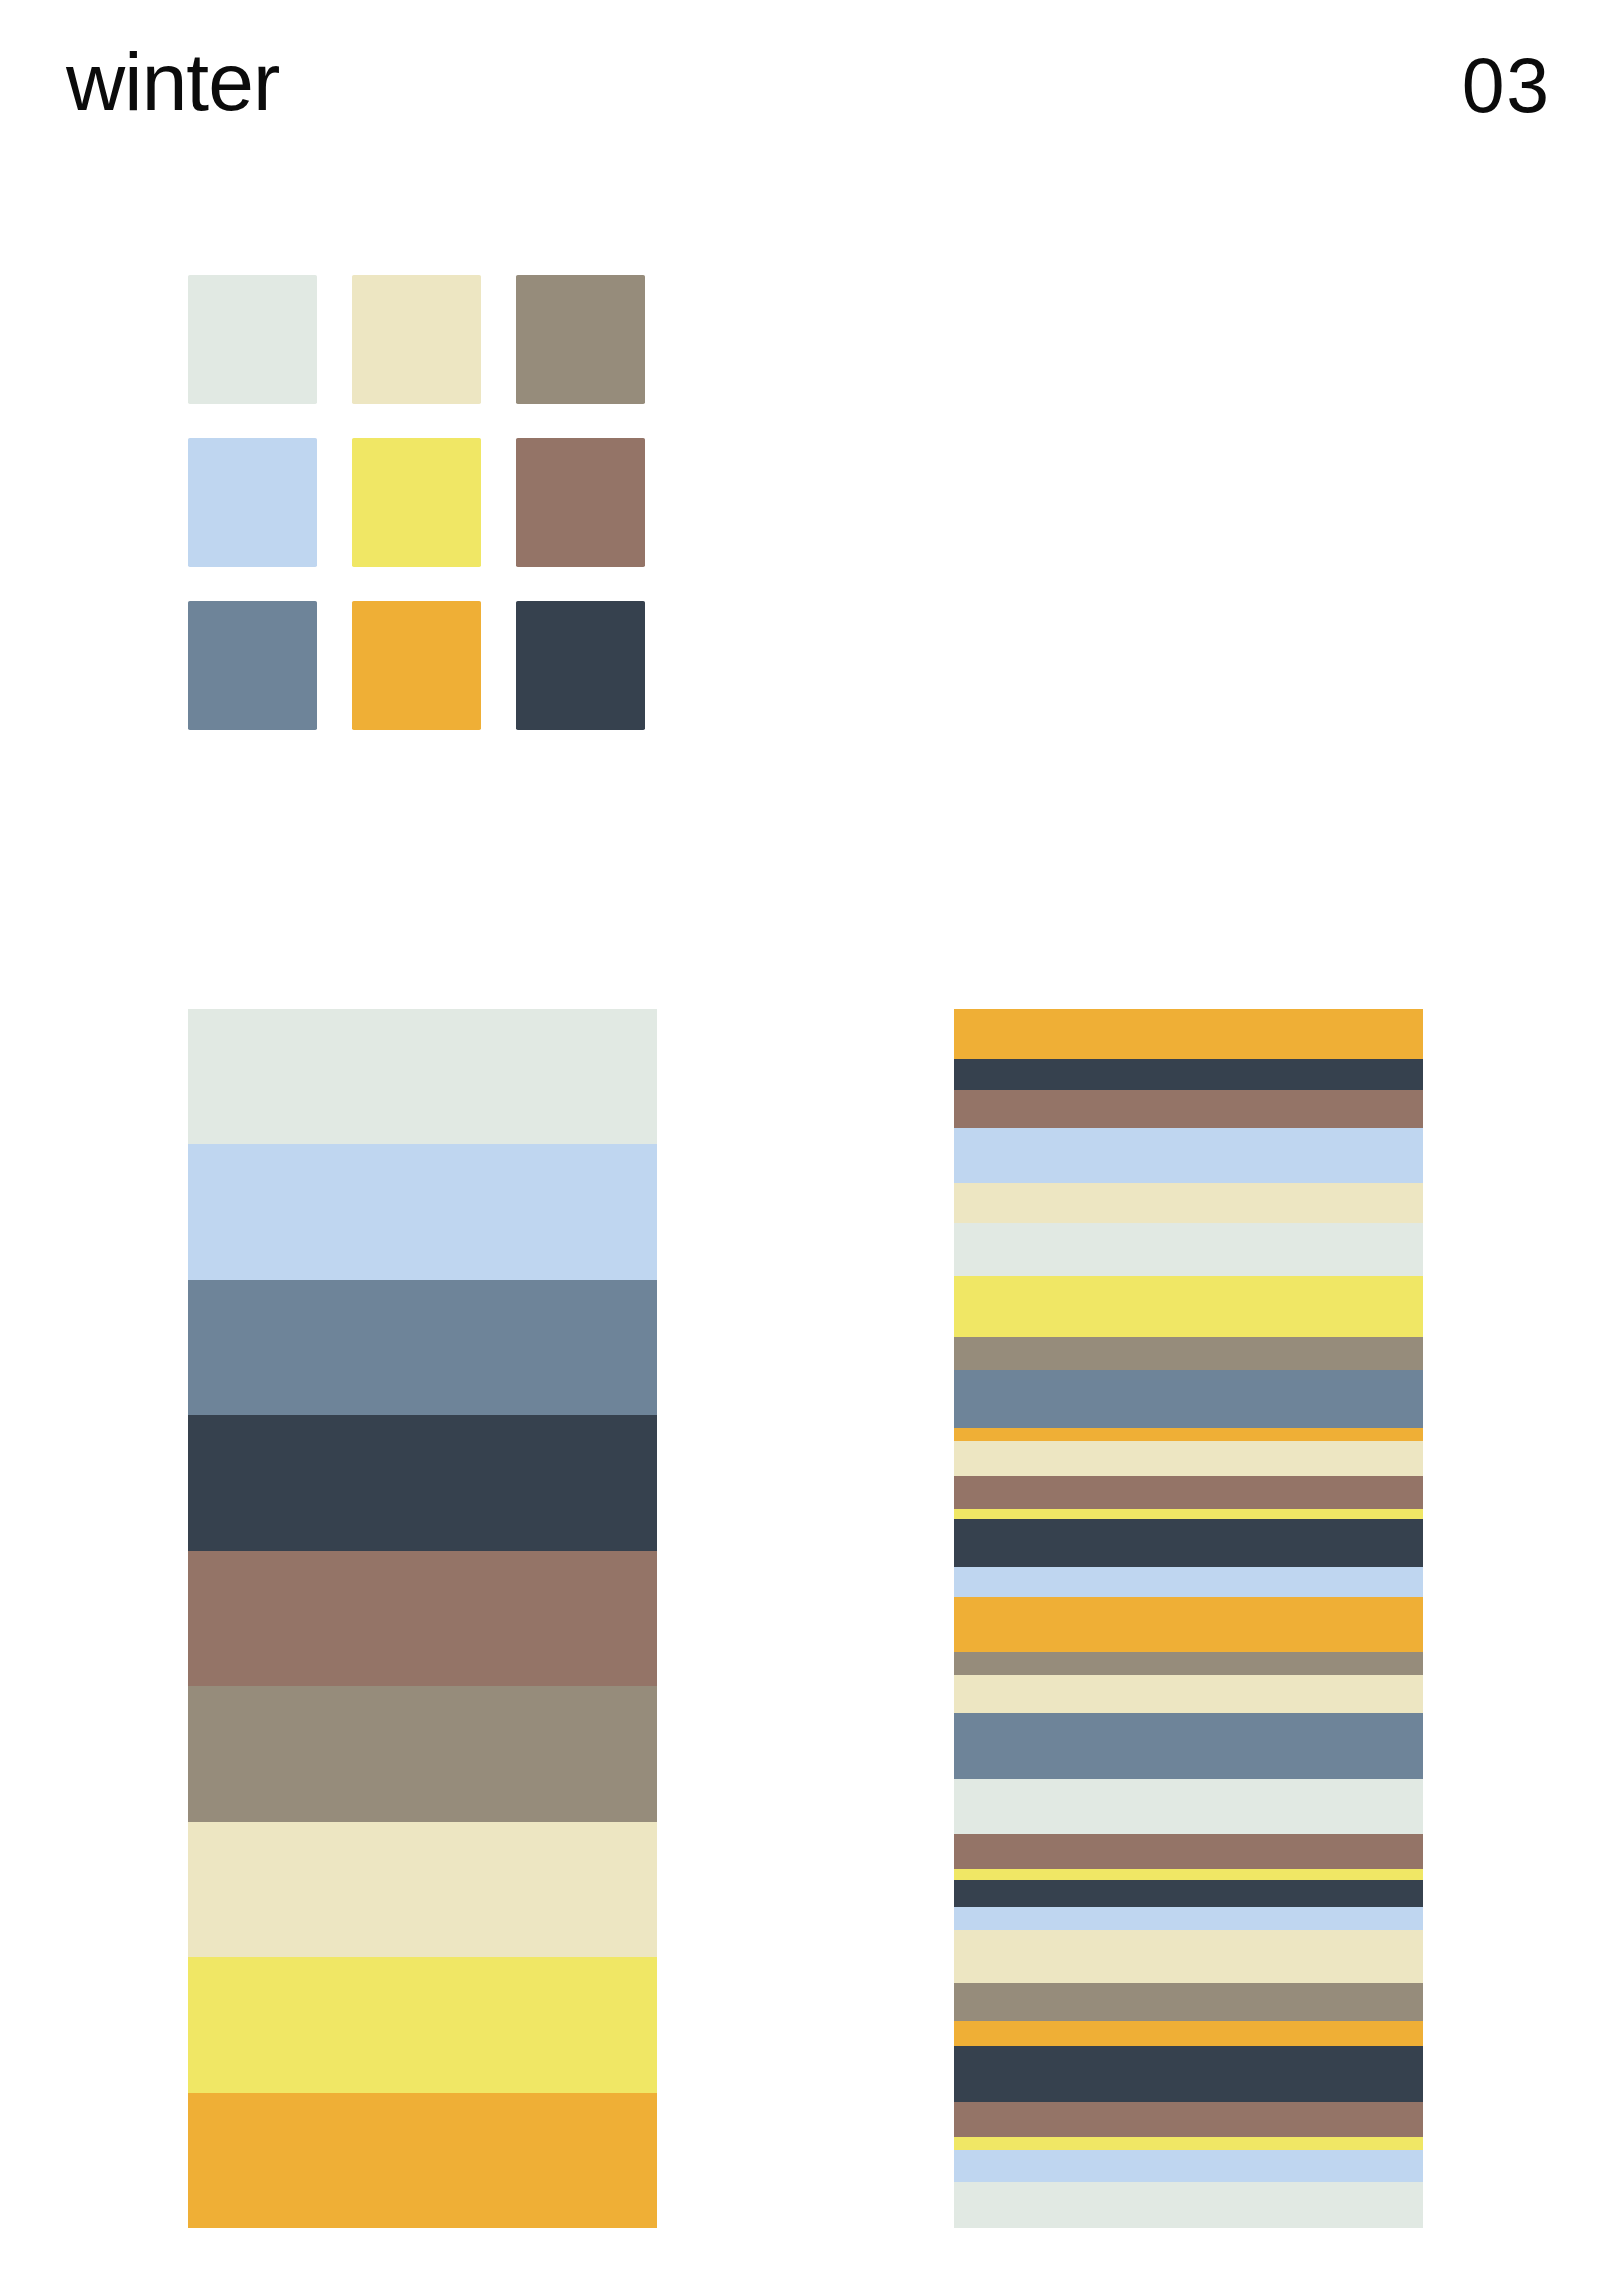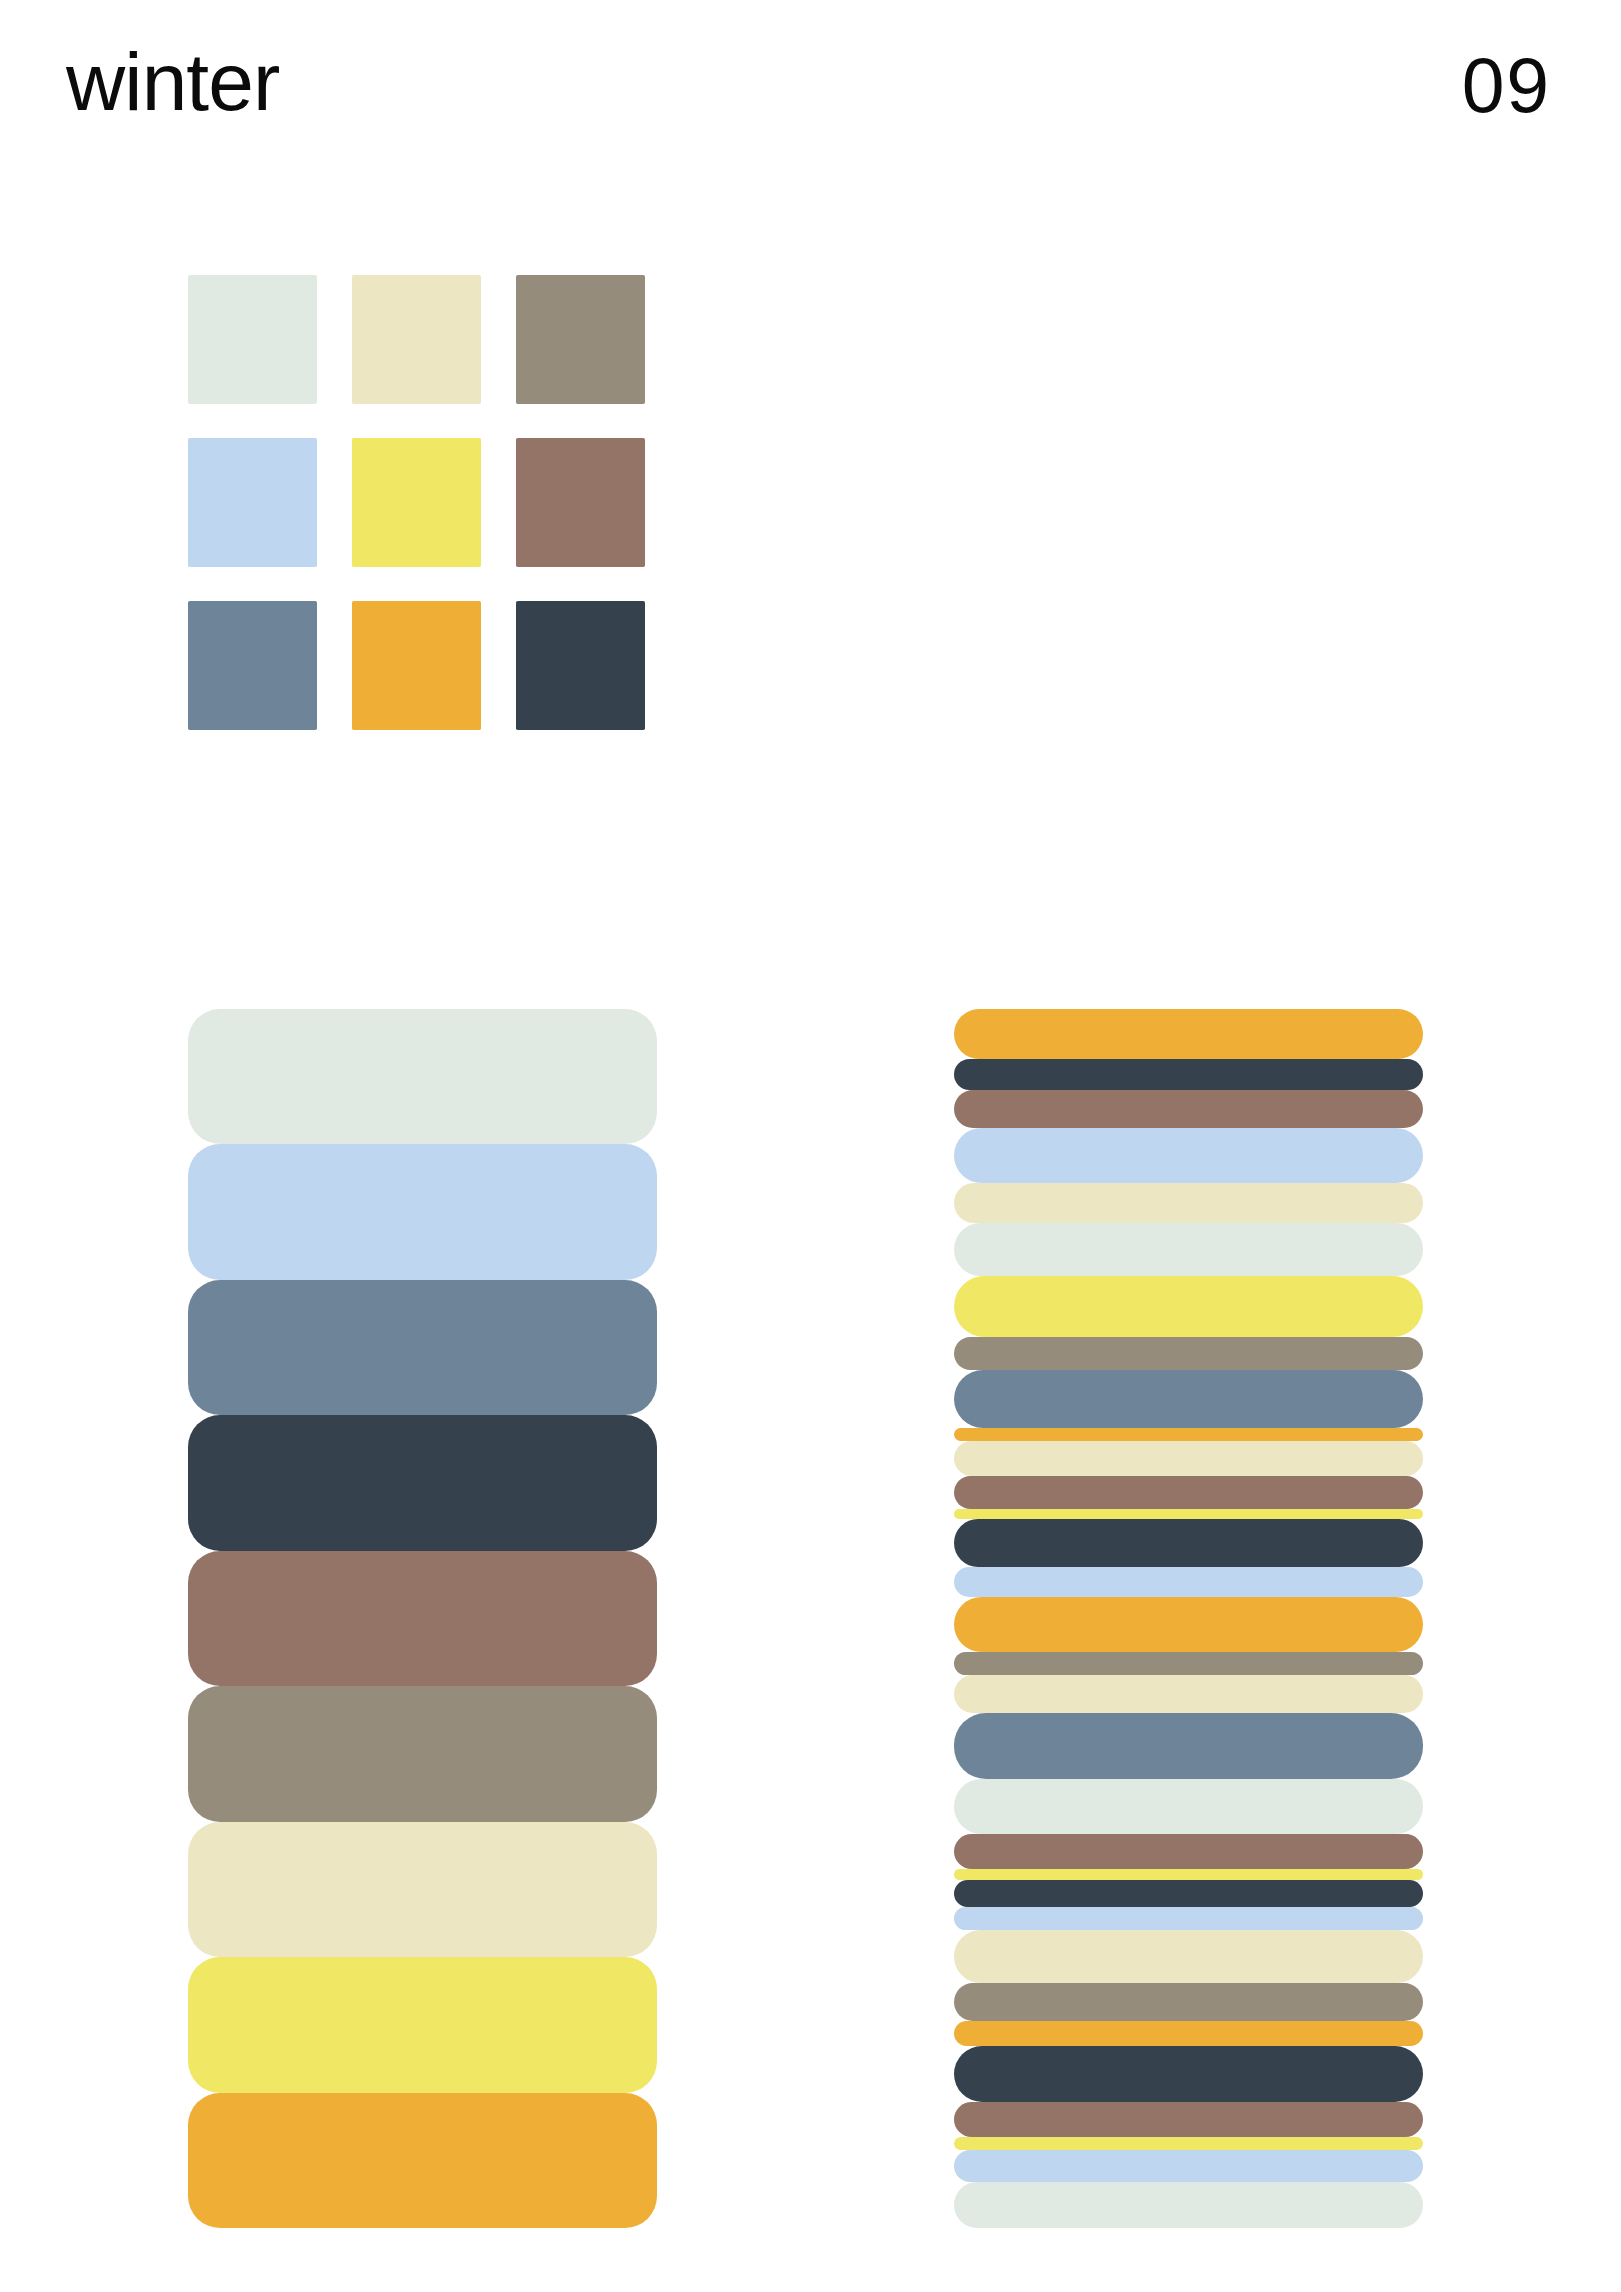--- a/index.html
+++ b/index.html
@@ -1,15 +1,15 @@
 <!DOCTYPE html>
 <html style="font-size:14.3px"><head>
 <meta charset="utf-8">
 <style>
-  * { margin:0; padding:0; box-sizing:border-box;border-radius:32px; }
+  * { margin:0; padding:0; box-sizing:border-box; }
 
   html, body {
     width:1621px;
     height:2293px;
     background:#FFFFFF;
     font-family:"Liberation Sans", sans-serif;
     -webkit-font-smoothing:antialiased;
   }
 
   #poster {
@@ -83,21 +83,21 @@
   }
   .stripe { width:100%; }
 </style>
 </head>
 <body>
 
 <div id="poster">
 
   <div id="header">
     <div id="season-title">winter</div>
-    <div id="page-number">09</div>
+    <div id="page-number">03</div>
   </div>
 
   <div id="swatch-grid">
       <div class="swatch" style="background: rgb(225, 233, 227);"></div>
       <div class="swatch" style="background: rgb(237, 230, 194);"></div>
       <div class="swatch" style="background: rgb(150, 140, 123);"></div>
       <div class="swatch" style="background: rgb(191, 214, 240);"></div>
       <div class="swatch" style="background: rgb(240, 231, 101);"></div>
       <div class="swatch" style="background: rgb(148, 116, 103);"></div>
       <div class="swatch" style="background: rgb(110, 132, 153);"></div>

